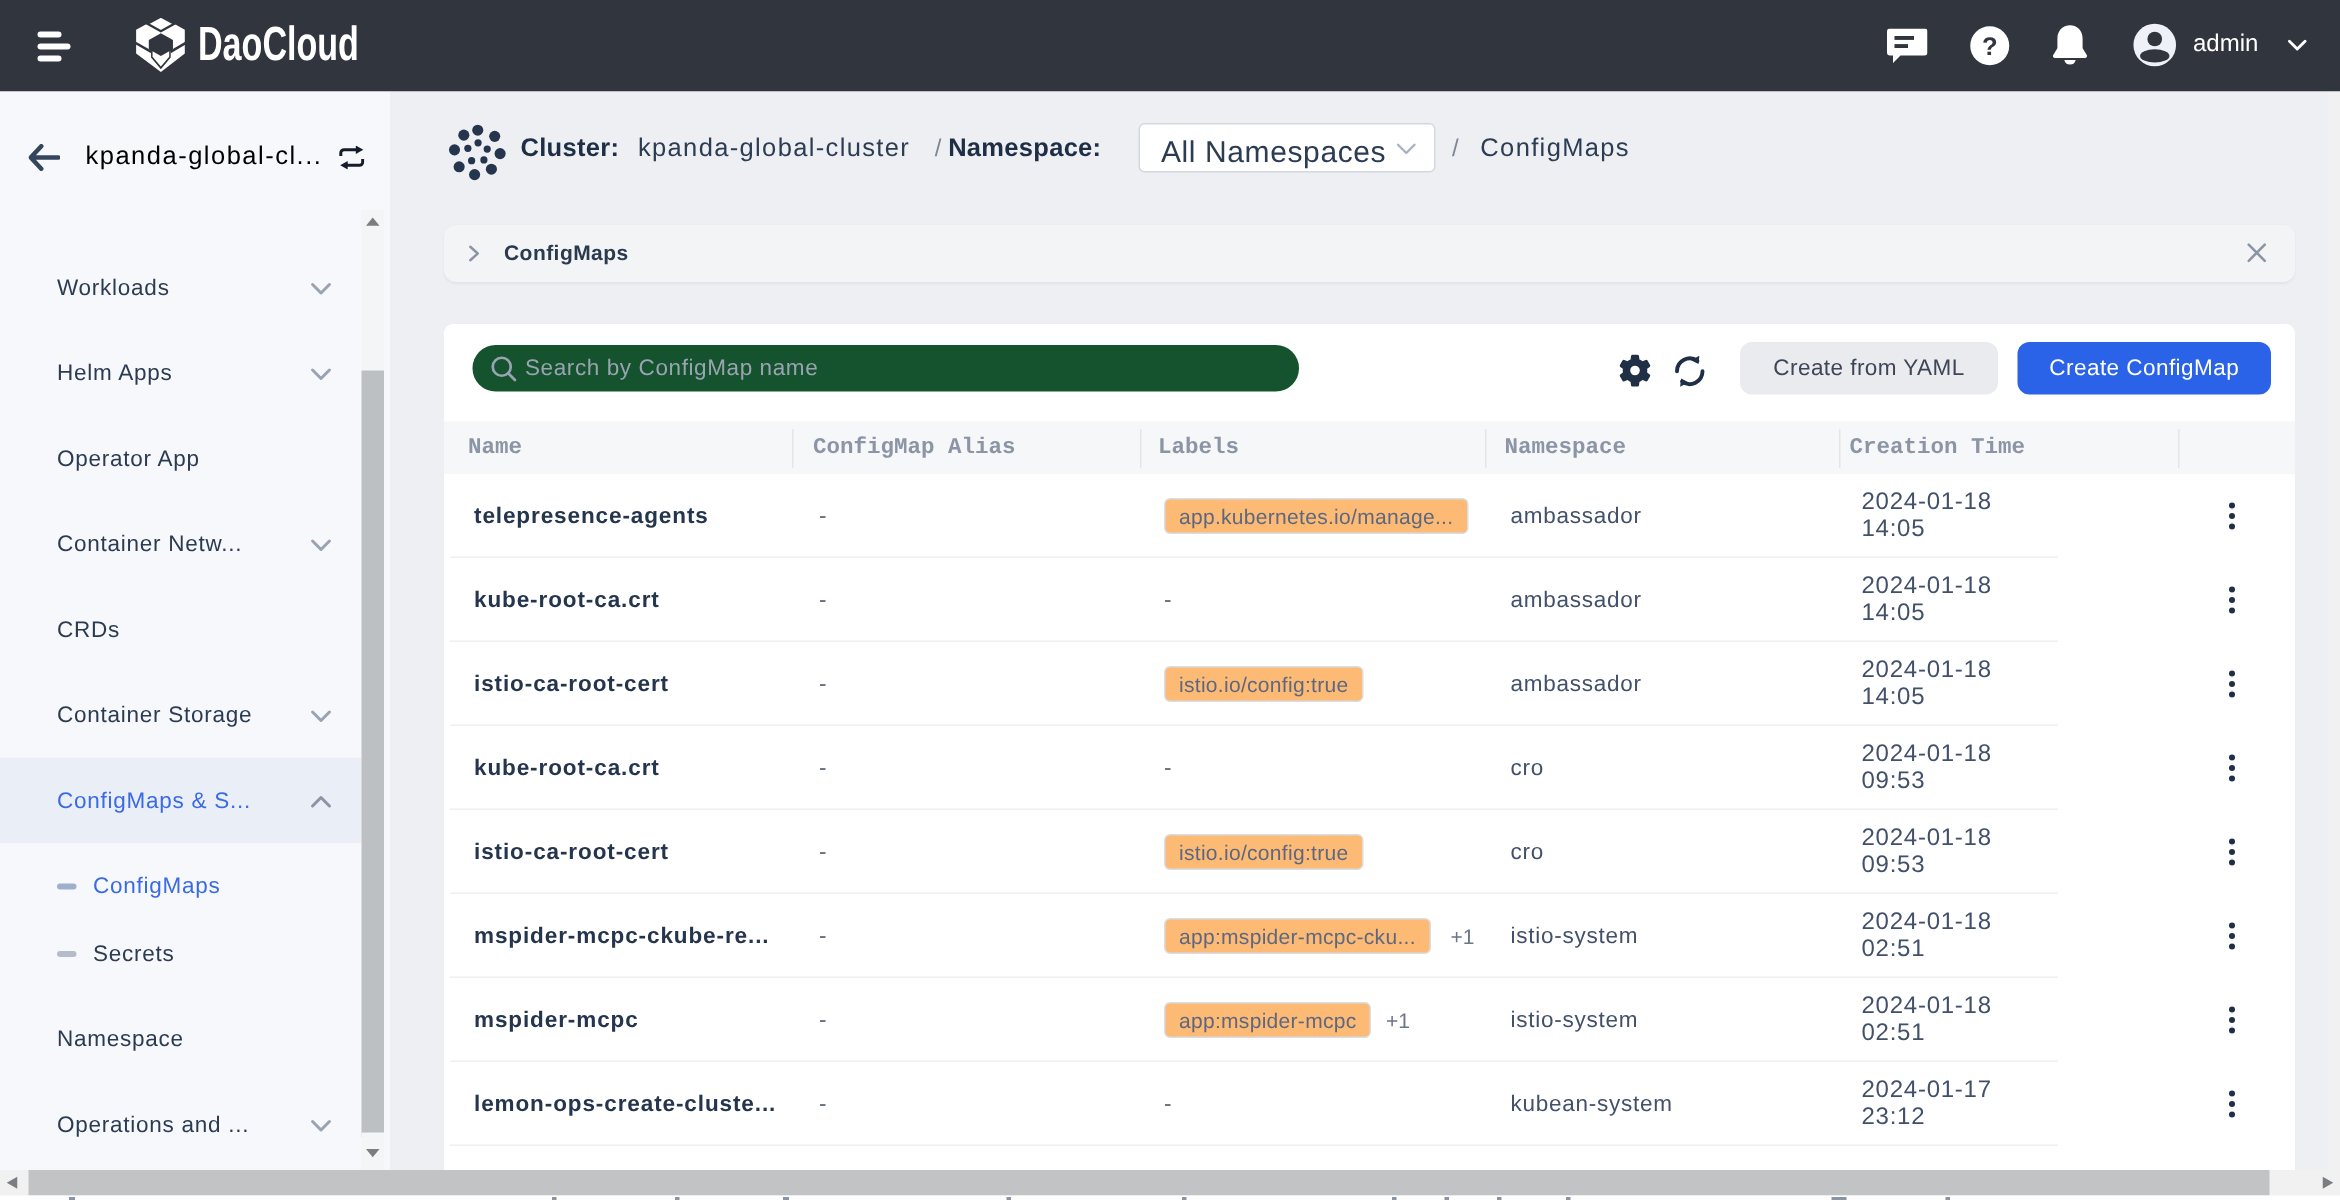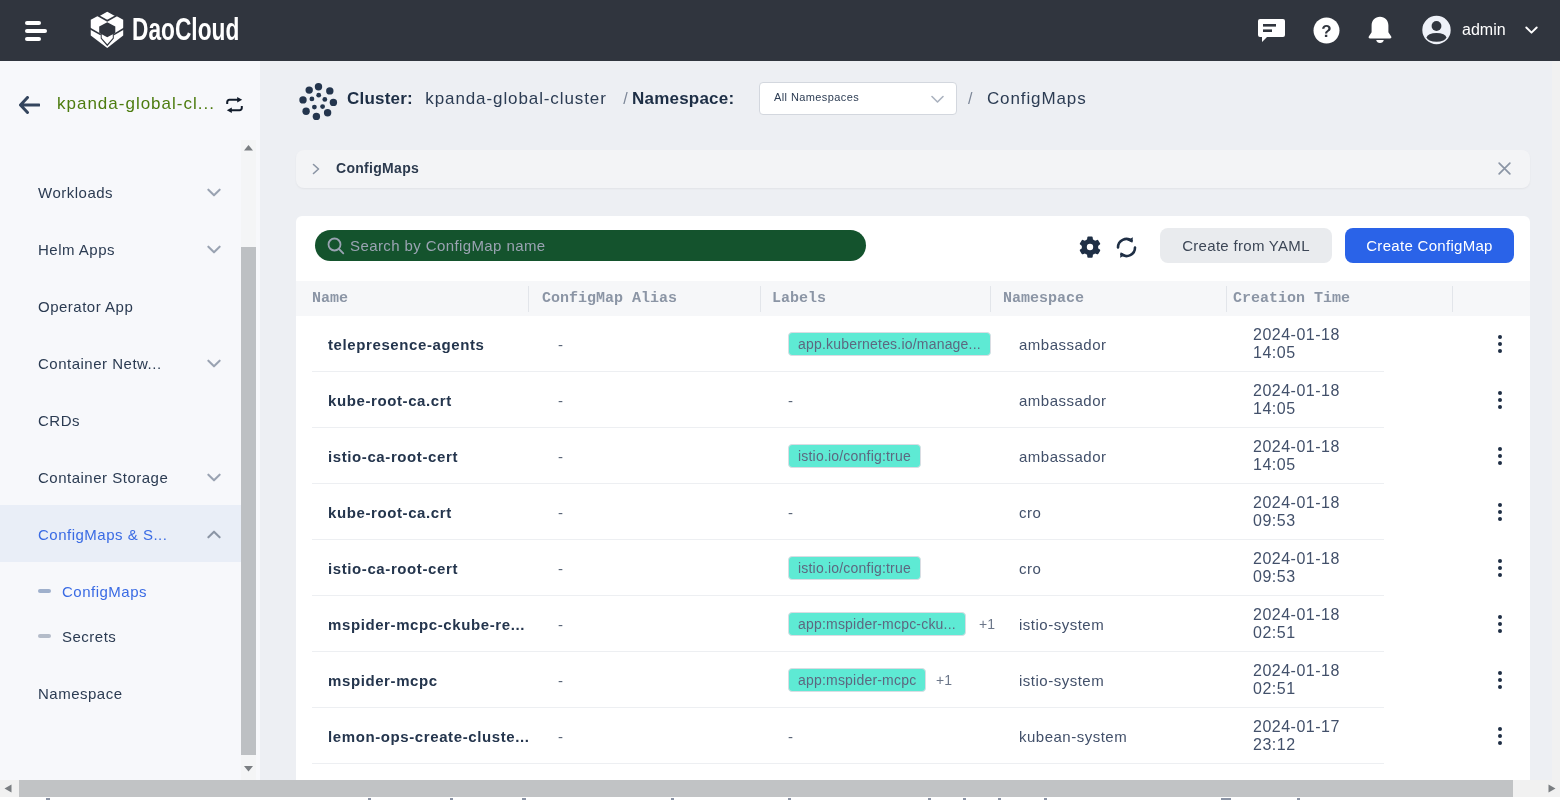--- a/index.html
+++ b/index.html
@@ -9,60 +9,60 @@
 
 
 #topbar { position:absolute; left:0; top:0; width:1560px; height:61px; background:#30353e; }
 #hamb span { position:absolute; left:25px; background:#fff; border-radius:2px; }
 #logo-text { position:absolute; left:132px; top:13px; color:#fff; font-size:32px; line-height:32px; font-weight:bold; transform:scaleX(0.71); transform-origin:left center; white-space:nowrap; }
 .top-ic { position:absolute; top:0; }
 #admin-txt { position:absolute; left:1462px; top:21px; color:#fff; font-size:16px; }
 
 
 #sidebar { position:absolute; left:0; top:61px; width:260px; height:719px; background:#f7f8fb; }
-#sb-title { position:absolute; left:57px; top:33px; font-size:17px; line-height:20px; color:#4d7c0f; letter-spacing:1px; }
+#sb-title { position:absolute; left:57px; top:33px; font-size:17px; line-height:20px; color:#000000; letter-spacing:1px; }
 .mi { position:absolute; left:0; width:241px; height:57px; }
 .mi .t { position:absolute; left:38px; top:50%; transform:translateY(-50%); font-size:15px; letter-spacing:0.5px; color:#2b3b52; white-space:nowrap; }
 .mi.active { background:#e9eef7; }
 .mi.active .t { color:#3a6be4; }
 .chev { position:absolute; right:20px; top:50%; margin-top:-4px; width:14px; height:9px; }
 .sub { position:absolute; left:0; width:241px; height:45px; }
 .sub .dash { position:absolute; left:38px; top:50%; margin-top:-2px; width:13px; height:4px; border-radius:2px; background:#b4bcc9; }
 .sub .t { position:absolute; left:62px; top:50%; transform:translateY(-50%); font-size:15px; letter-spacing:0.5px; color:#2b3b52; }
 .sub.active .t { color:#3a6be4; }
 
 
 #sb-scroll { position:absolute; left:241px; top:79px; width:15px; height:640px; background:#f4f5f6; }
 
 
 #main { position:absolute; left:260px; top:61px; width:1292px; height:719px; background:#edeff3; }
 .crumb-b { font-weight:bold; color:#1d2e45; font-size:17px; letter-spacing:0.2px; }
 .crumb-r { color:#2c3c53; font-size:17px; letter-spacing:0.9px; }
 .crumb-s { color:#7d8798; font-size:16px; }
 #ns-select { position:absolute; left:499px; top:21px; width:198px; height:33px; background:#fff; border:1px solid #d3d7de; border-radius:4px; }
-#ns-select .v { position:absolute; left:14px; top:8px; font-size:11px; letter-spacing:0.4px; color:#2c3c53; }
+#ns-select .v { position:absolute; left:14px; top:8px; font-size:20px; letter-spacing:0.4px; color:#2c3c53; }
 
 #tabbar { position:absolute; left:36px; top:89px; width:1234px; height:38px; background:#f3f4f6; border-radius:8px; box-shadow:0 1px 2px rgba(0,0,0,0.05); }
 #tabbar .t { position:absolute; left:40px; top:10px; font-size:14px; font-weight:bold; letter-spacing:0.3px; color:#2c3a4e; }
 
 #card { position:absolute; left:36px; top:155px; width:1234px; height:564px; background:#fff; border-radius:6px 6px 0 0; overflow:hidden; }
 #search { position:absolute; left:19px; top:14px; width:551px; height:31px; background:#14532d; border-radius:16px; }
 #search .ph { position:absolute; left:35px; top:7px; font-size:15px; letter-spacing:0.4px; color:#9aa3b2; }
 .btn { position:absolute; top:12px; height:35px; border-radius:8px; font-size:15px; letter-spacing:0.3px; text-align:center; line-height:35px; }
 #btn-yaml { left:864px; width:172px; background:#e9ebee; color:#3c4656; }
 #btn-create { left:1049px; width:169px; background:#2a63e8; color:#fff; font-weight:500; }
 
 #thead { position:absolute; left:0; top:65px; width:1234px; height:35px; background:#f6f7f9; }
 #thead .h { position:absolute; top:9px; font-size:15px; font-weight:bold; color:#8b95a5;font-family:Liberation Mono, monospace; }
 #thead .sep { position:absolute; top:5px; width:1px; height:26px; background:#e2e5ea; }
-.row { position:absolute; left:16px; width:1072px; height:56px; border-bottom:1px solid #edeff2; }
+.row { position:absolute; left:4px; width:1072px; height:56px; border-bottom:1px solid #edeff2; }
 .row .name { position:absolute; left:16px; top:50%; transform:translateY(-50%); font-size:15px; letter-spacing:0.6px; font-weight:bold; color:#24354d; }
 .row .dash1 { position:absolute; left:246px; top:50%; transform:translateY(-50%); font-size:15px; color:#5a6678; }
 .row .dash2 { position:absolute; left:476px; top:50%; transform:translateY(-50%); font-size:15px; color:#5a6678; }
-.row .chip { position:absolute; left:476px; top:50%; transform:translateY(-50%); height:24px; line-height:22px; padding:0 9px; background:#5eead4; border:1px solid #d9dde3; border-radius:4px; font-size:14px; letter-spacing:0.2px; color:#5d6880; white-space:nowrap; }
+.row .chip { position:absolute; left:476px; top:50%; transform:translateY(-50%); height:24px; line-height:22px; padding:0 9px; background:#fdba74; border:1px solid #d9dde3; border-radius:4px; font-size:14px; letter-spacing:0.2px; color:#5d6880; white-space:nowrap; }
 .row .plus { position:absolute; top:50%; transform:translateY(-50%); font-size:14px; color:#6b7689; }
 .row .ns { position:absolute; left:707px; top:50%; transform:translateY(-50%); font-size:15px; letter-spacing:0.5px; color:#42506a; }
 .row .dt { position:absolute; left:941px; top:50%; transform:translateY(-50%); font-size:16px; letter-spacing:0.5px; color:#42506a; }
 .kebab { position:absolute; left:1186px; top:50%; margin-top:-9px; }
 .kebab i { display:block; width:4px; height:4px; border-radius:50%; background:#1f2f45; margin-bottom:3px; }
 
 
 #hscroll { position:absolute; left:0; top:780px; width:1560px; height:17px; background:#f1f1f1; }
 #hthumb { position:absolute; left:19px; top:0; width:1494px; height:17px; background:#c1c3c5; }
 #sliver { position:absolute; left:0; top:797px; width:1560px; height:3px; background:#fff; overflow:hidden; }
@@ -171,20 +171,26 @@
       <span class="dash" style="background:#9fb0cc"></span>
       <span class="t">ConfigMaps</span>
     </div>
   <div class="sub" style="top:552px">
       <span class="dash"></span>
       <span class="t">Secrets</span>
     </div>
   <div class="mi" style="top:603px">
       <span class="t">Namespace</span>
     </div>
+  <div class="mi" style="top:660px">
+      <span class="t">Operations and ...</span>
+    <svg class="chev" viewBox="0 0 12 8">
+        <path d="M1 1.5 L6 6.5 L11 1.5" stroke="#9aa3b2" stroke-width="1.8" fill="none" stroke-linecap="round" stroke-linejoin="round"></path>
+      </svg>
+  </div>
 
   <div id="sb-scroll">
     <div style="position:absolute;left:0;top:0;width:15px;height:16px;background:#f4f5f6">
       <svg width="15" height="16" viewBox="0 0 15 16">
           <path d="M3 10.5 L7.5 5 L12 10.5 Z" fill="#7a7e82"></path>
         </svg>
     </div>
     <div style="position:absolute;left:0;top:107px;width:15px;height:511px;background:#bdc0c3"></div>
     <div style="position:absolute;left:0;top:615px;width:15px;height:25px;background:#f4f5f6">
       <svg width="15" height="25" viewBox="0 0 15 25">

